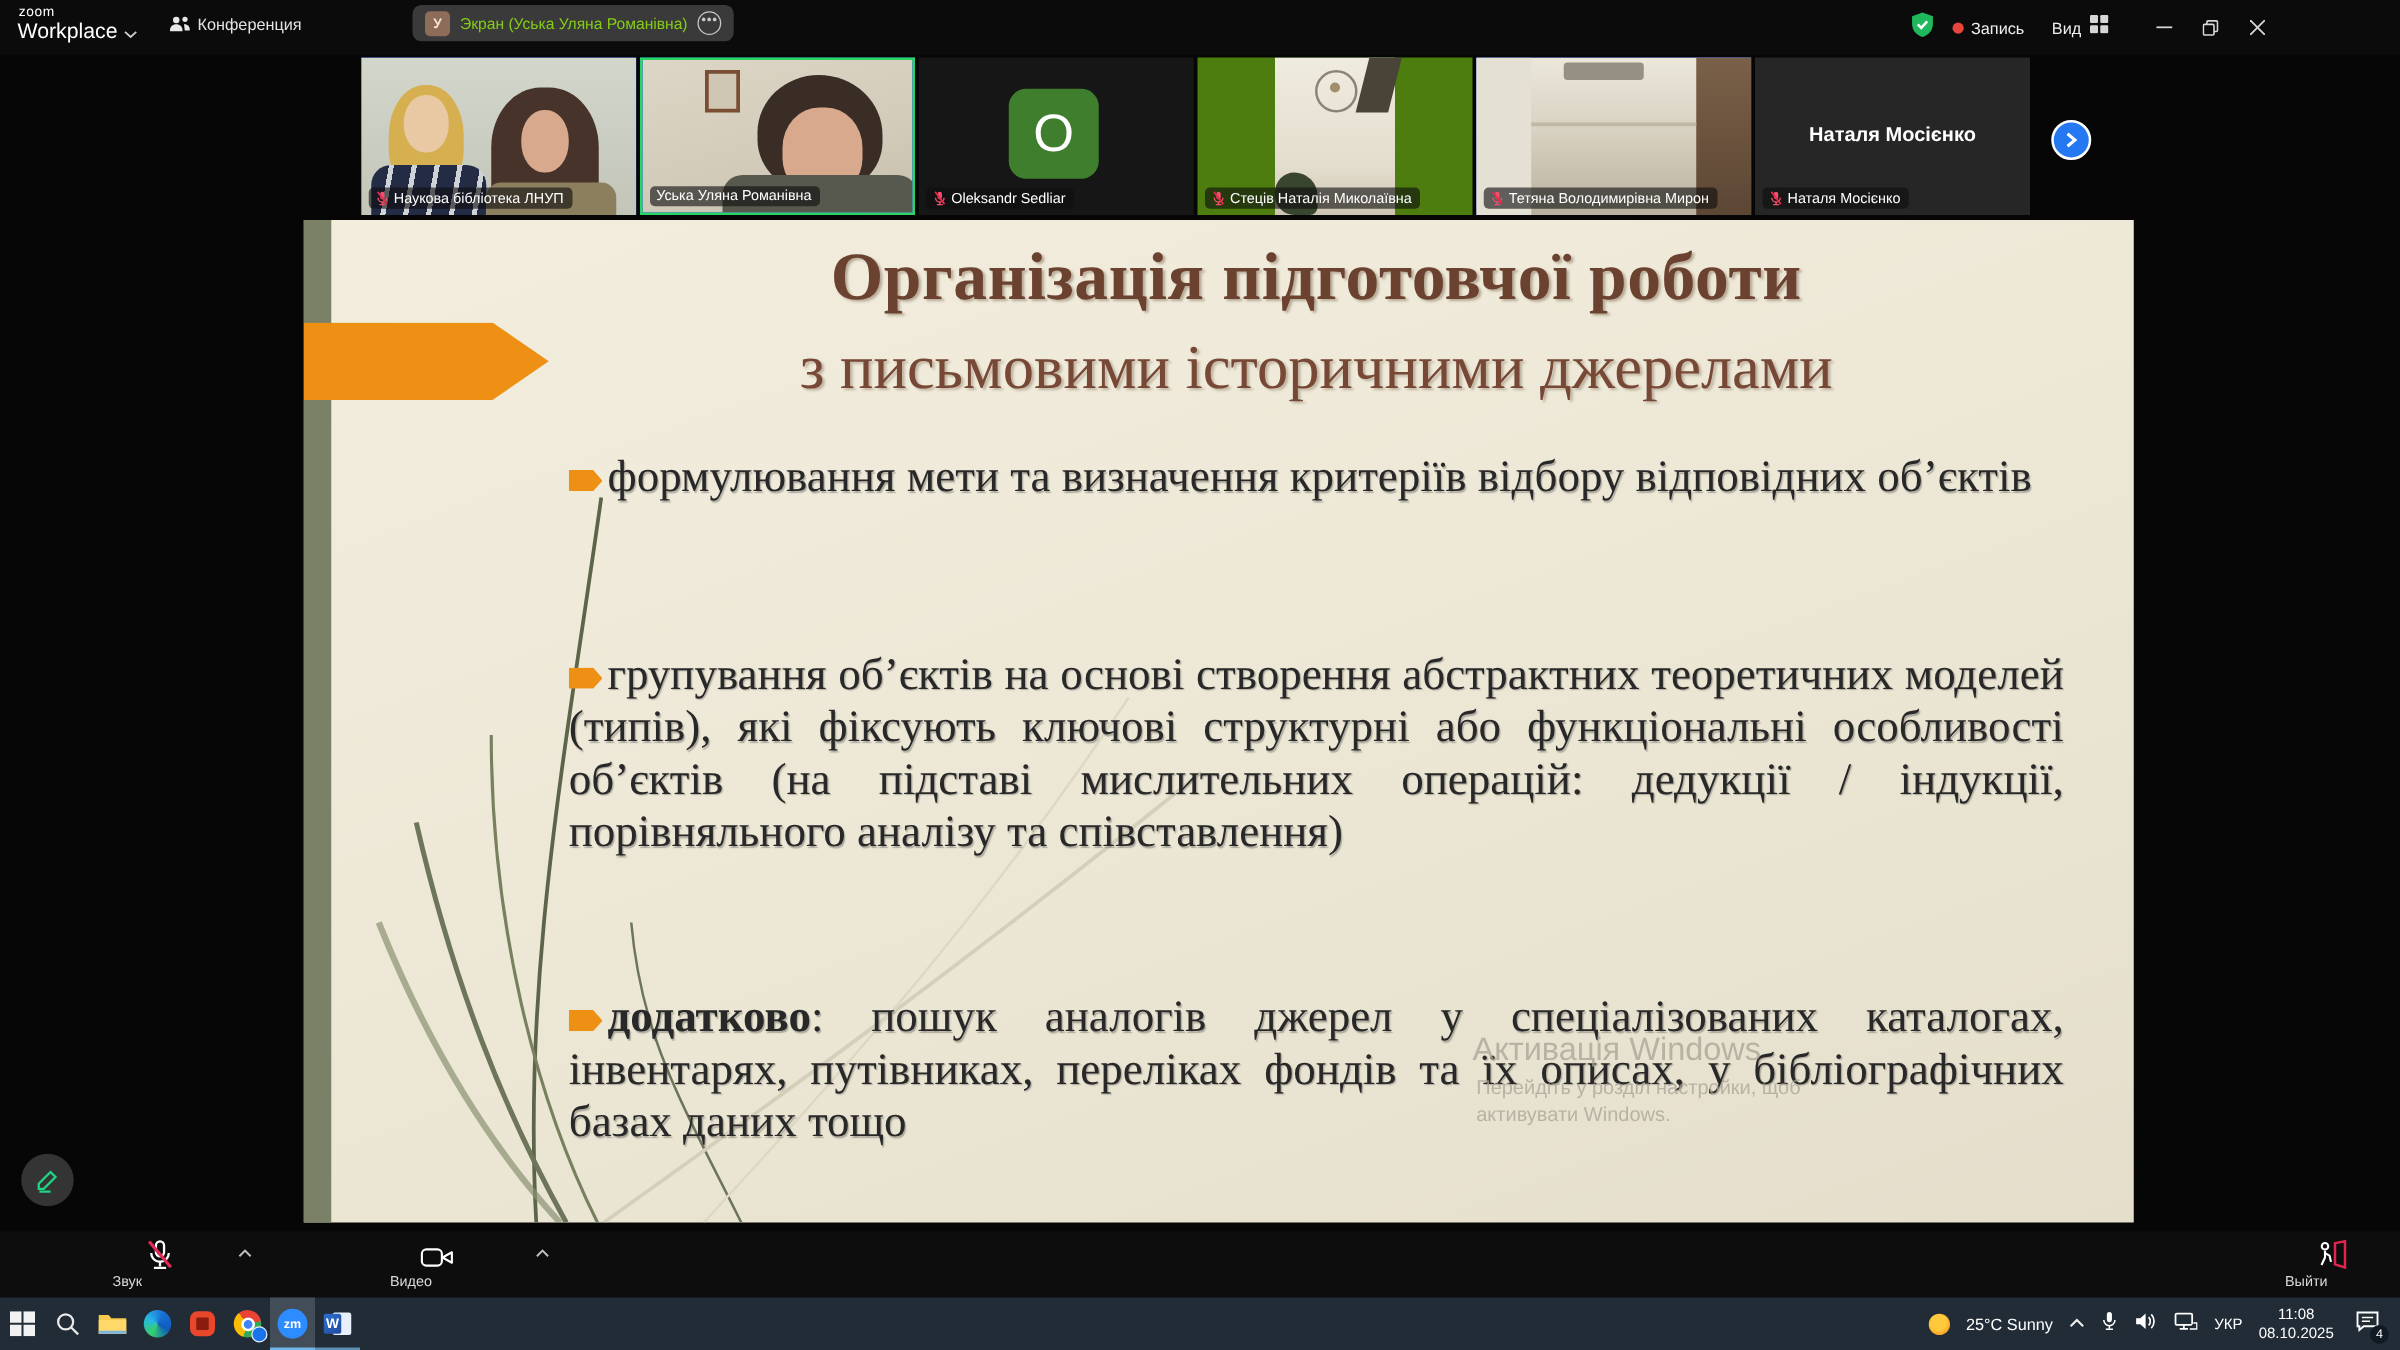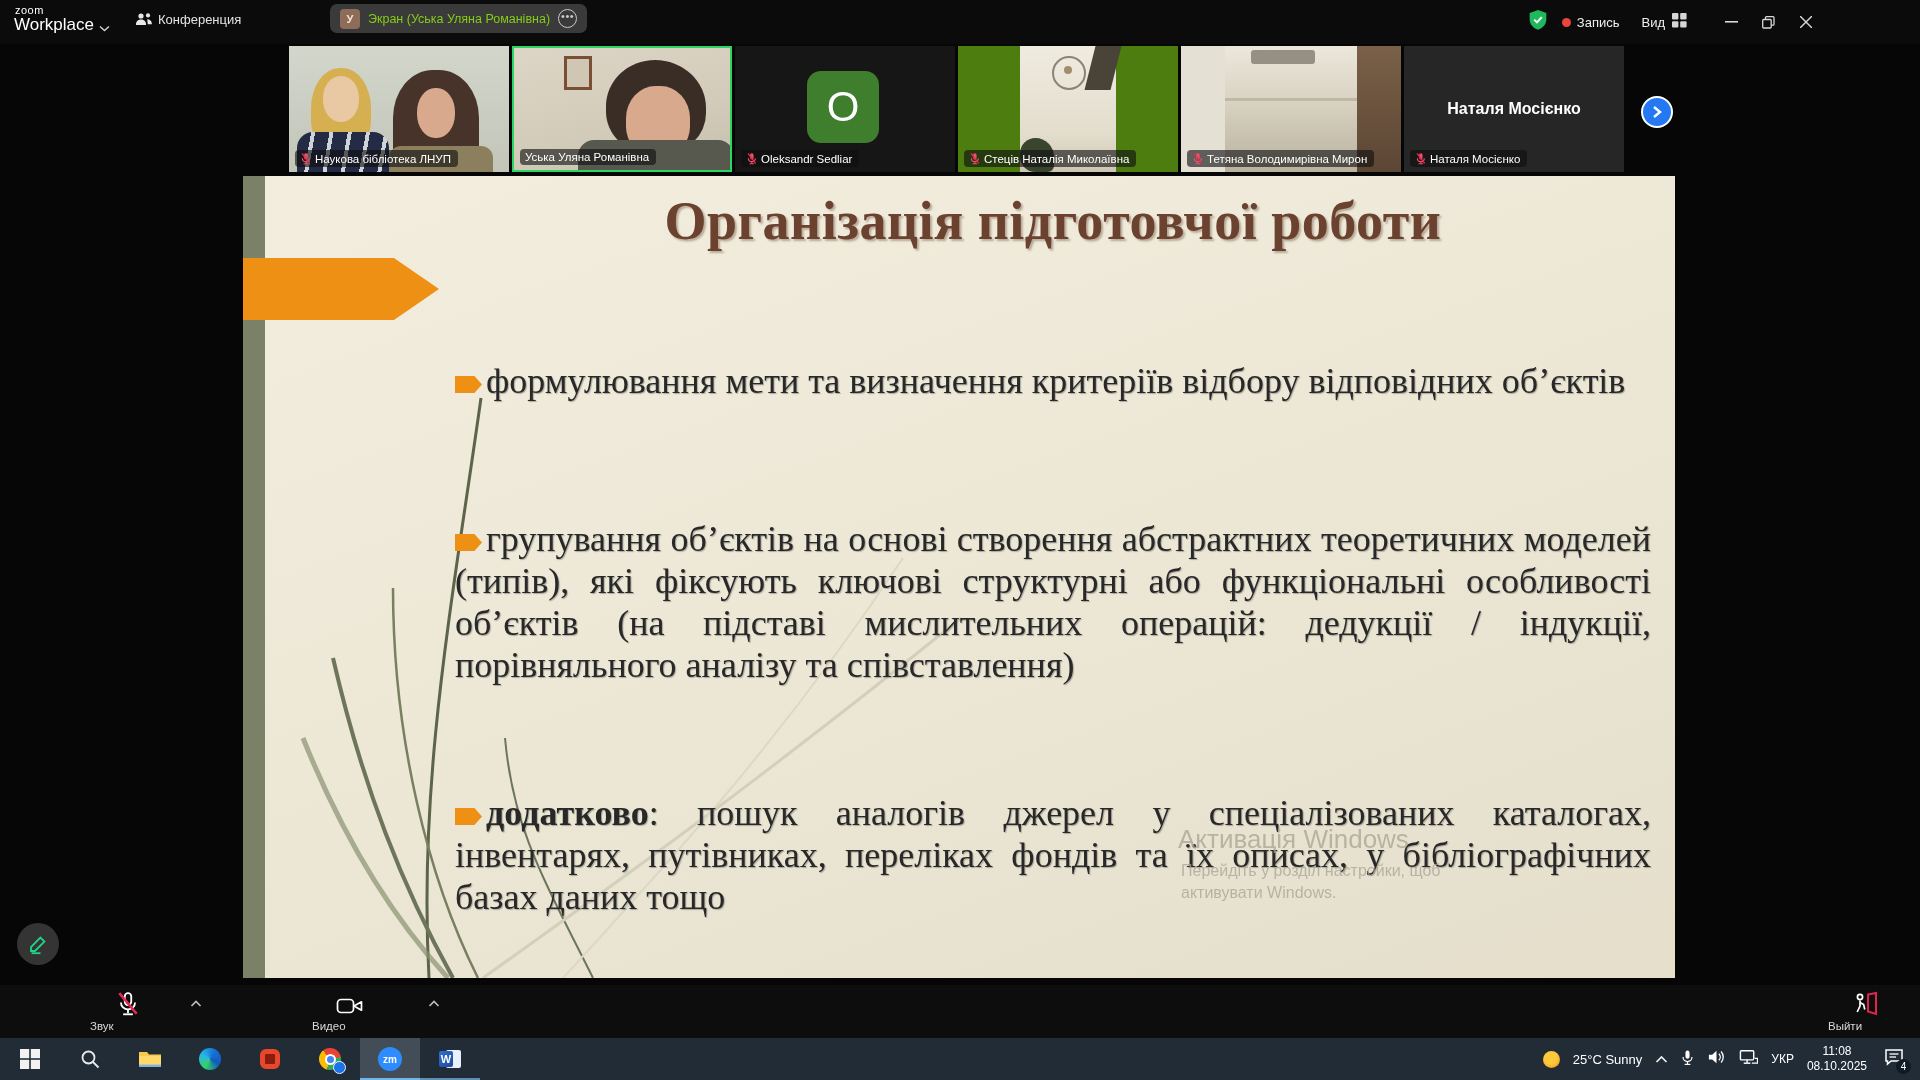--- a/index.html
+++ b/index.html
@@ -23,42 +23,42 @@
   
   .strip{position:absolute;left:289px;top:46px;height:126px;display:flex;gap:3px;}
   .tile{position:relative;width:220px;height:126px;background:#1d4ed8;overflow:hidden;flex:0 0 auto;}
   .tile.active{border:2px solid #2ad663;width:216px;height:122px;}
   .feed{position:absolute;inset:0;overflow:hidden;}
   .nametag{position:absolute;left:6px;bottom:5px;display:flex;align-items:center;gap:4px;background:rgba(15,15,15,.62);border-radius:4px;padding:2px 7px 2px 5px;color:#fff;font-size:11.5px;white-space:nowrap;max-width:205px;overflow:hidden;}
   .center-name{position:absolute;inset:0;display:flex;align-items:center;justify-content:center;color:#fff;font-size:16px;font-weight:bold;}
   .next-btn{position:absolute;left:1641px;top:96px;width:28px;height:28px;border-radius:50%;background:#2479f2;border:2px solid #fff;display:flex;align-items:center;justify-content:center;}
 
   
-  .slide{position:absolute;left:243px;top:176px;width:1432px;height:802px;background:linear-gradient(160deg,#f2eddd 0%,#ece7d5 55%,#e4decb 100%);overflow:hidden;}
+  .slide{position:absolute;left:243px;top:176px;width:1432px;height:802px;background:linear-gradient(160deg,#f2eddd 0%,#ece7d5 55%,#e4decb 100%);overflow:hidden;padding-left:32px;}
   .olivebar{position:absolute;left:0;top:0;bottom:0;width:22px;background:#7b8166;}
   .bigarrow{position:absolute;left:0;top:82px;width:196px;height:62px;background:#ee9013;clip-path:polygon(0 0,77% 0,100% 50%,77% 100%,0 100%);}
   .s-title{position:absolute;left:212px;width:1196px;text-align:center;font-family:"Liberation Serif",serif;}
   .t1{top:14px;font-size:54px;font-weight:bold;color:#6b4130;text-shadow:2px 2px 2px rgba(80,50,30,.35);letter-spacing:.5px;}
   .t2{top:88px;font-size:50px;color:#774836;text-shadow:2px 2px 2px rgba(80,50,30,.3);}
   .bullet{position:absolute;left:212px;width:1196px;font-family:"Liberation Serif",serif;font-size:36px;line-height:42px;color:#282828;text-align:justify;text-shadow:1px 1px 1px rgba(70,70,70,.4);margin:0;}
   .bmark{display:inline-block;width:27px;height:17px;background:#ee9013;clip-path:polygon(0 0,72% 0,100% 50%,72% 100%,0 100%);margin-right:4px;}
   .bld{font-weight:bold;}
   .wm{position:absolute;color:#a8a396;opacity:.75;font-family:"Liberation Sans",sans-serif;}
   .pencil-btn{position:absolute;left:17px;top:923px;width:42px;height:42px;border-radius:50%;background:#343434;display:flex;align-items:center;justify-content:center;}
 
   
   .toolbar{position:absolute;left:0;top:985px;width:1920px;height:53px;background:#0d0d0d;}
   .tool{position:absolute;top:5px;width:76px;text-align:left;color:#d9d9d9;}
   .tool .ticon{height:27px;display:flex;align-items:flex-end;justify-content:center;}
   .tool .tlabel{font-size:11.5px;margin-top:3px;white-space:nowrap;}
   .chev{position:absolute;top:9px;}
 
   
   .taskbar{position:absolute;left:0;top:1038px;width:1920px;height:42px;background:#222c37;display:flex;}
-  .tbtile{width:60px;height:42px;display:flex;align-items:center;justify-content:center;position:relative;}
+  .tbtile{width:36px;height:42px;display:flex;align-items:center;justify-content:center;position:relative;}
   .tbtile.focus{background:#434d57;box-shadow:inset 0 -2px 0 #71b6ea;}
   .tbtile.open{box-shadow:inset 0 -2px 0 #5d8fb4;}
   .tray{position:absolute;right:0;top:1038px;height:42px;display:flex;align-items:center;gap:13px;padding-right:10px;color:#fff;}
   .traytxt{font-size:13px;color:#fff;white-space:nowrap;}
   .clock{font-size:12px;text-align:center;line-height:15px;}
   .sun{width:17px;height:17px;border-radius:50%;background:radial-gradient(circle at 45% 40%,#ffc93c 0 45%,#f57f17 100%);}
   .notif{position:relative;}
   .nbadge{position:absolute;right:-7px;bottom:-4px;width:15px;height:15px;border-radius:50%;background:#101a24;color:#fff;font-size:10px;display:flex;align-items:center;justify-content:center;}
 </style>
 </head>
@@ -246,20 +246,21 @@
       <path d="M150 230 C150 380 185 520 235 620" stroke="#78805f" stroke-width="2.5" fill="none"></path>
       <path d="M60 380 C100 480 150 560 205 620" stroke="#8a9170" stroke-width="5" fill="none" opacity=".7"></path>
       <path d="M262 380 C270 470 300 520 350 620" stroke="#6d755a" stroke-width="2" fill="none"></path>
       <path d="M718 260 C520 420 380 520 240 620" stroke="#d4cfba" stroke-width="3" fill="none"></path>
       <path d="M660 200 C540 380 430 500 320 620" stroke="#ddd8c4" stroke-width="2" fill="none"></path>
     </svg>
     <div class="olivebar"></div>
     <div class="bigarrow"></div>
 
     <div class="s-title t1">Організація підготовчої роботи</div>
+    <div class="s-title t2">з письмовими історичними джерелами</div>
 
     <p class="bullet" style="top:184px;"><span class="bmark"></span><span>формулювання мети та визначення критеріїв відбору відповідних об’єктів</span></p>
 
     <p class="bullet" style="top:342px;"><span class="bmark"></span><span>групування об’єктів на основі створення абстрактних теоретичних моделей (типів), які фіксують ключові структурні або функціональні особливості об’єктів (на підставі мислительних операцій: дедукції / індукції, порівняльного аналізу та співставлення)</span></p>
 
     <p class="bullet" style="top:616px;"><span class="bmark"></span><span class="bld">додатково</span><span>: пошук аналогів джерел у спеціалізованих каталогах, інвентарях, путівниках, переліках фондів та їх описах, у бібліографічних базах даних тощо</span></p>
 
     <div class="wm" style="left:935px;top:648px;font-size:26px;">Активація Windows</div>
     <div class="wm" style="left:938px;top:686px;font-size:16px;">Перейдіть у розділ настройки, щоб</div>
     <div class="wm" style="left:938px;top:708px;font-size:16px;">активувати Windows.</div>

